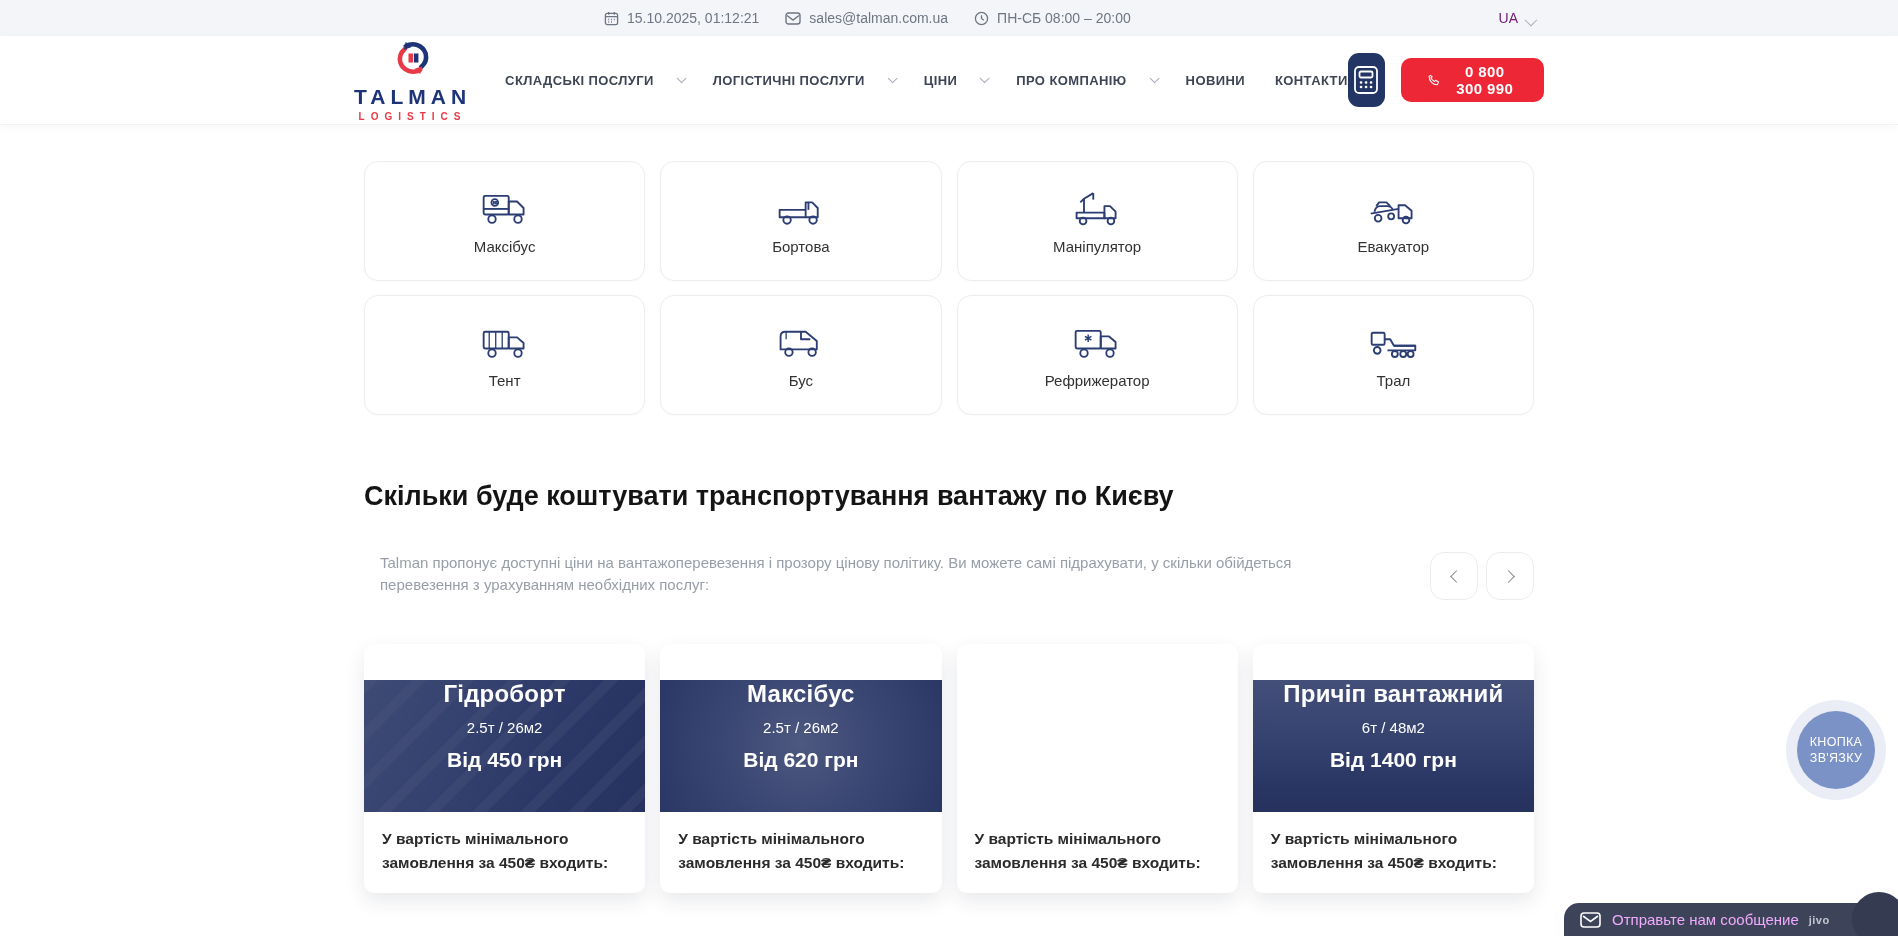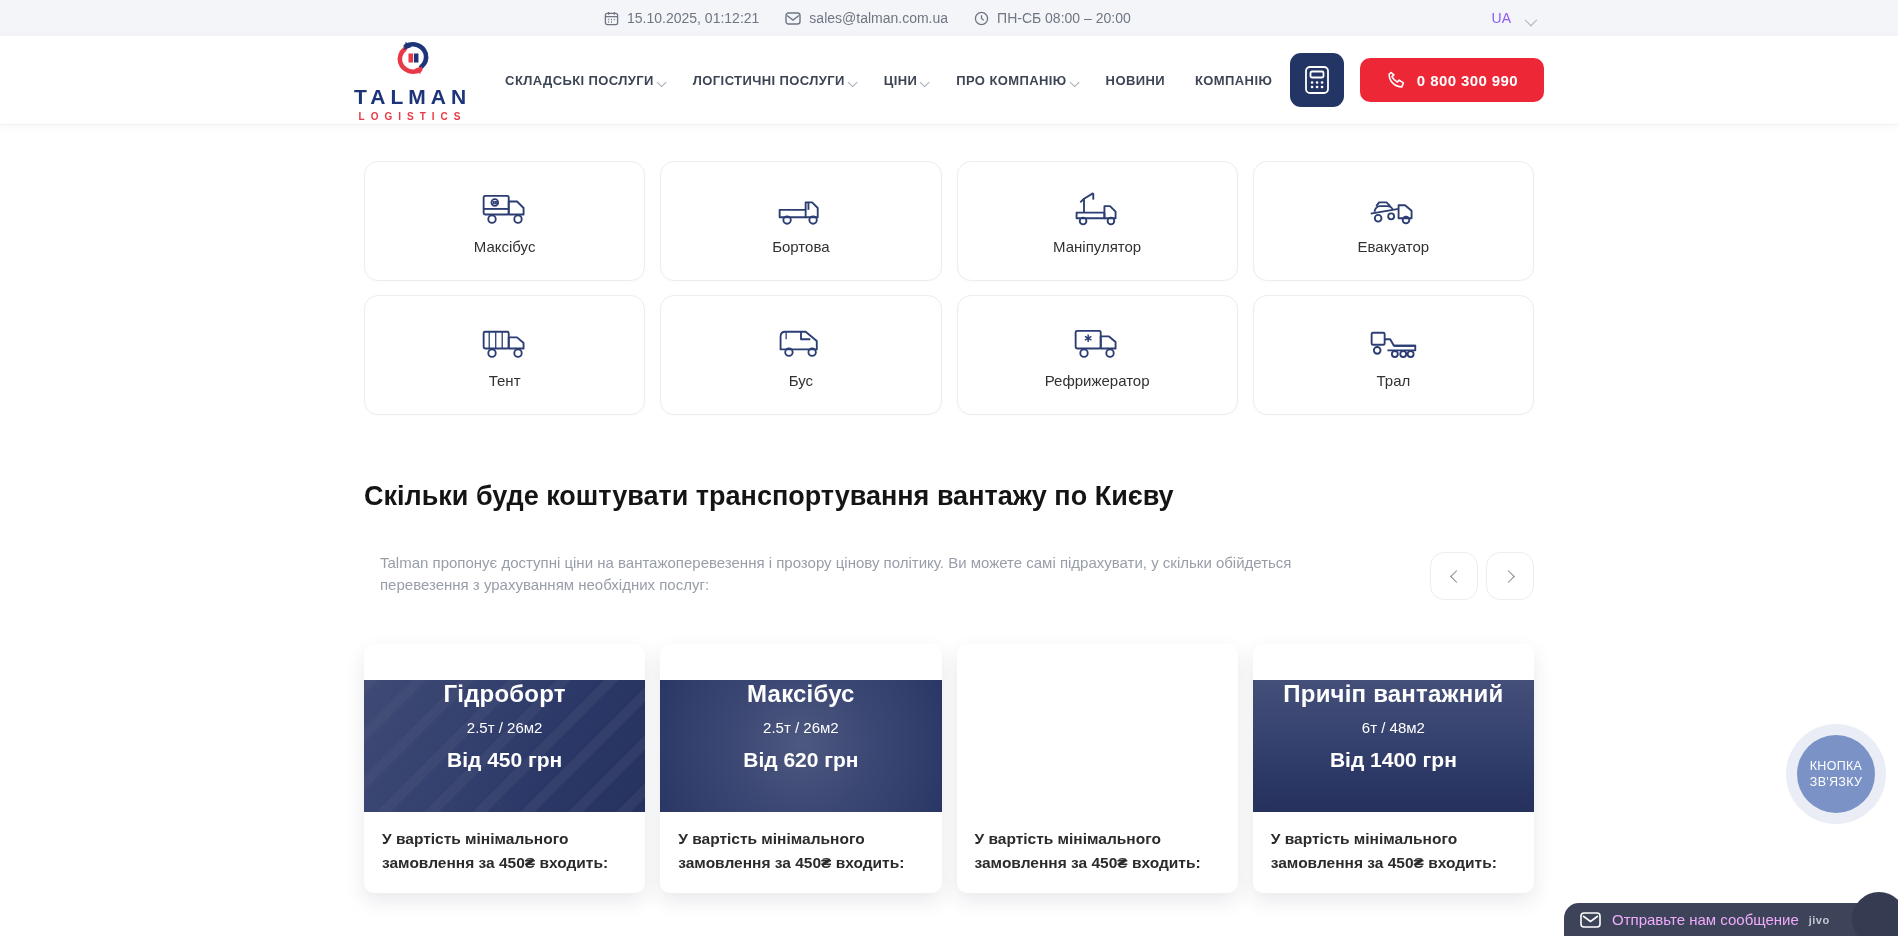--- a/index.html
+++ b/index.html
@@ -6,36 +6,36 @@
   html,body { width:1898px; height:936px; overflow:hidden; background:#fff;
     font-family:"Liberation Sans","DejaVu Sans",sans-serif; }
   .page { position:relative; width:1898px; height:936px; overflow:hidden; }
 
   
   .topbar { height:36px; background:#f4f5f8; display:flex; align-items:center; }
   .topbar-inner { width:1170px; margin:0 auto; display:flex; align-items:center; }
   .topbar-info { display:flex; align-items:center; gap:26px; margin-left:240px; }
   .tb-item { display:flex; align-items:center; gap:8px; color:#6e7683; font-size:14px; }
   .tb-item svg { display:block; }
-  .lang { margin-left:auto; display:flex; align-items:flex-end; gap:14px; color:#8b5cf6; font-size:14px; cursor:pointer; }
+  .lang { margin-left:auto; display:flex; align-items:flex-end; gap:7px; color:#701a75; font-size:14px; cursor:pointer; }
   .flag { width:21px; height:14px; border-radius:2px; overflow:hidden; display:inline-block; }
   .flag .b { height:7px; background:#4aa7f0; } .flag .y { height:7px; background:#ffd948; }
   .chev { width:9px; height:9px; border-right:1.6px solid #a7adb8; border-bottom:1.6px solid #a7adb8;
     transform:rotate(45deg) translateY(-2px); display:inline-block; }
 
   
   .header { height:89px; background:#fff; border-bottom:1px solid #f1f1f4;
     box-shadow:0 2px 10px rgba(20,30,60,.04); position:relative; z-index:5; }
   .header-inner { width:1190px; margin:0 auto; height:100%; display:flex; align-items:center; }
   .logo { display:flex; flex-direction:column; align-items:center; margin-right:34px; cursor:pointer; }
   .logo-name { font-size:21px; font-weight:700; color:#1d3479; letter-spacing:5px; margin-top:8px; }
   .logo-tag { font-size:10px; font-weight:700; color:#e83a46; letter-spacing:6px; margin-top:2px; }
   .nav { display:flex; align-items:center; gap:30px; }
   .nav a { text-decoration:none; color:#3d4ering55; color:#3d4555; font-size:13px; font-weight:600;
-    letter-spacing:.4px; display:flex; align-items:flex-end; gap:2px; white-space:nowrap; cursor:pointer; }
+    letter-spacing:.4px; display:flex; align-items:center; gap:22px; white-space:nowrap; cursor:pointer; }
   .nav .chev { width:7px; height:7px; transform:rotate(45deg) translateY(-3px); }
   .hdr-actions { margin-left:auto; display:flex; align-items:center; gap:16px; }
   .calc-btn { width:54px; height:54px; background:#233564; border-radius:11px; border:none;
     display:flex; align-items:center; justify-content:center; cursor:pointer; }
   .phone-btn { height:44px; padding:0 26px; background:#ee2737; border-radius:10px; border:none;
     display:flex; align-items:center; gap:12px; color:#fff; font-size:15px; font-weight:700;
     letter-spacing:.4px; cursor:pointer; font-family:inherit; }
 
   
   .container { width:1170px; margin:0 auto; }
@@ -75,21 +75,21 @@
   .hero-3 { background:
       linear-gradient(rgba(38,50,96,.72),rgba(38,50,96,.72)),
       radial-gradient(circle at 30% 60%, #9aa3bd 0%, rgba(0,0,0,0) 45%),
       linear-gradient(100deg,#76object81a2 0%,#76819f 0%,#4d597f 52%,#2f3a64 100%); }
   .hero-4 { background:
       linear-gradient(rgba(38,50,96,.66),rgba(38,50,96,.66)),
       linear-gradient(180deg,#7d88a8 0%,#55618b 45%,#333e69 78%,#273157 100%); }
   .price-body { padding:15px 18px 18px; font-size:15.5px; font-weight:700; color:#2b2b2b; line-height:1.55; }
 
   
-  .callback { position:absolute; left:1786px; top:724px; width:100px; height:100px; border-radius:50%;
+  .callback { position:absolute; left:1786px; top:700px; width:100px; height:100px; border-radius:50%;
     background:rgba(232,236,244,.92); display:flex; align-items:center; justify-content:center; cursor:pointer; z-index:20; }
   .callback-inner { width:78px; height:78px; border-radius:50%; background:#7a92c6; color:#fff;
     display:flex; flex-direction:column; align-items:center; justify-content:center;
     font-size:12.5px; letter-spacing:.3px; line-height:1.3; text-align:center; }
   .jivo { position:absolute; right:0; bottom:0; height:33px; width:334px; background:#3d4359;
     border-radius:15px 6px 0 0; display:flex; align-items:center; padding:0 14px 0 16px;
     z-index:21; cursor:pointer; }
   .jivo-circle { position:absolute; right:-8px; top:-11px; width:54px; height:54px; border-radius:50%;
     background:#353b50; z-index:-1; }
   .jivo-text { color:#f0abfc; font-size:15px; margin-left:11px; white-space:nowrap; }
@@ -162,21 +162,21 @@
             <span class="chev"></span>
           </a>
         <a>
             <span>ПРО КОМПАНІЮ</span>
             <span class="chev"></span>
           </a>
         <a>
             <span>НОВИНИ</span>
           </a>
         <a>
-            <span>КОМПАНІЮ</span>
+            <span>КОНТАКТИ</span>
           </a>
       </nav>
       <div class="hdr-actions">
         <button class="calc-btn">
           <svg width="26" height="30" viewBox="0 0 26 30" fill="none" stroke="#fff" stroke-width="1.8">
               <rect x="2" y="2" width="22" height="26" rx="4"></rect>
               <rect x="6.5" y="6.5" width="13" height="6" rx="1.5"></rect>
               <path d="M8 17.5h.1M13 17.5h.1M18 17.5h.1M8 22h.1M13 22h.1M18 22h.1" stroke-width="2.6" stroke-linecap="round"></path>
             </svg>
         </button>

